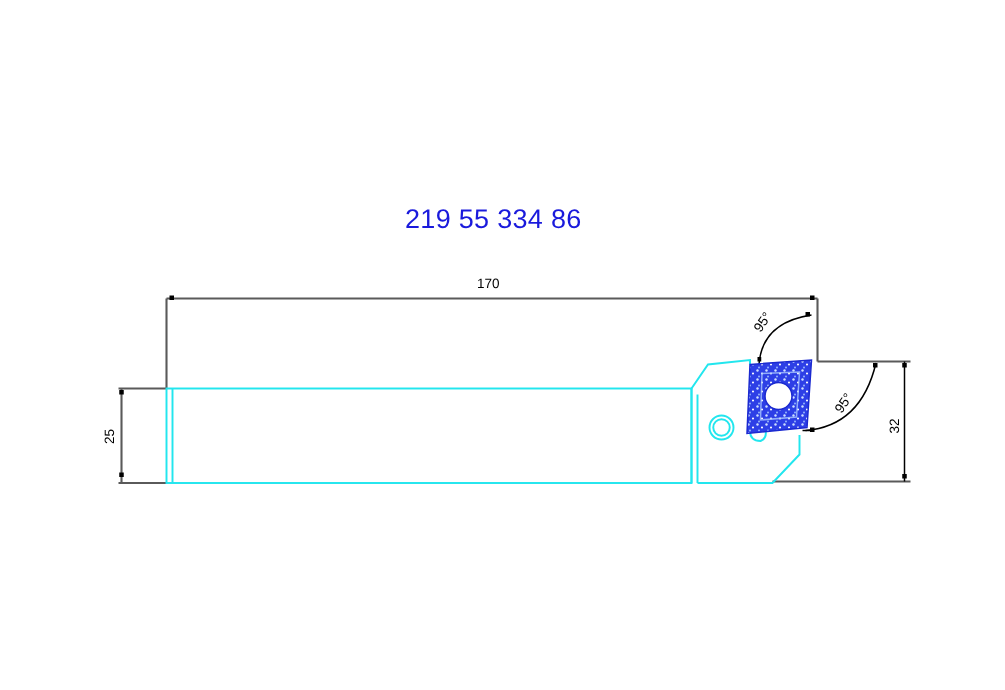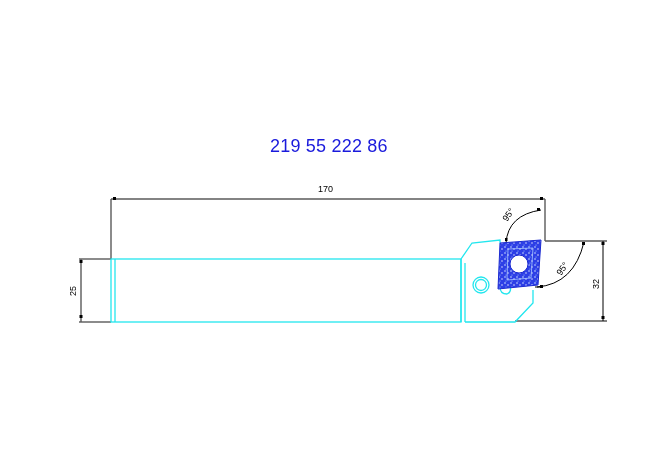--- a/index.html
+++ b/index.html
@@ -7,21 +7,21 @@
   #drawing { position: absolute; left: 0; top: 0; width: 670px; height: 460px; }
   .title { position: absolute; left: 270px; top: 136px; font-size: 18px; color: #1a1adc; letter-spacing: 0.2px; }
   .dimtxt { font-family: "Liberation Sans", sans-serif; font-size: 9px; fill: #000; }
   .dim { stroke: #5a5a5a; stroke-width: 1.4; fill: none; }
   .dimthin { stroke: #000; stroke-width: 1; fill: none; }
   .cyan { stroke: #22e6ee; stroke-width: 1.3; fill: none; }
 </style>
 </head>
 <body>
 
-<div class="title">219 55 222 86</div>
+<div class="title">219 55 334 86</div>
 
 <svg id="drawing" viewBox="0 0 670 460" xmlns="http://www.w3.org/2000/svg">
   <defs>
     <pattern id="speckle" width="6" height="6" patternUnits="userSpaceOnUse">
       <rect width="6" height="6" fill="#2d3fe6"></rect>
       <circle cx="1" cy="1" r="0.8" fill="#cfe0ff"></circle>
       <circle cx="4" cy="3" r="0.7" fill="#ffffff"></circle>
       <circle cx="2" cy="5" r="0.6" fill="#9fc0ff"></circle>
     </pattern>
   </defs>

